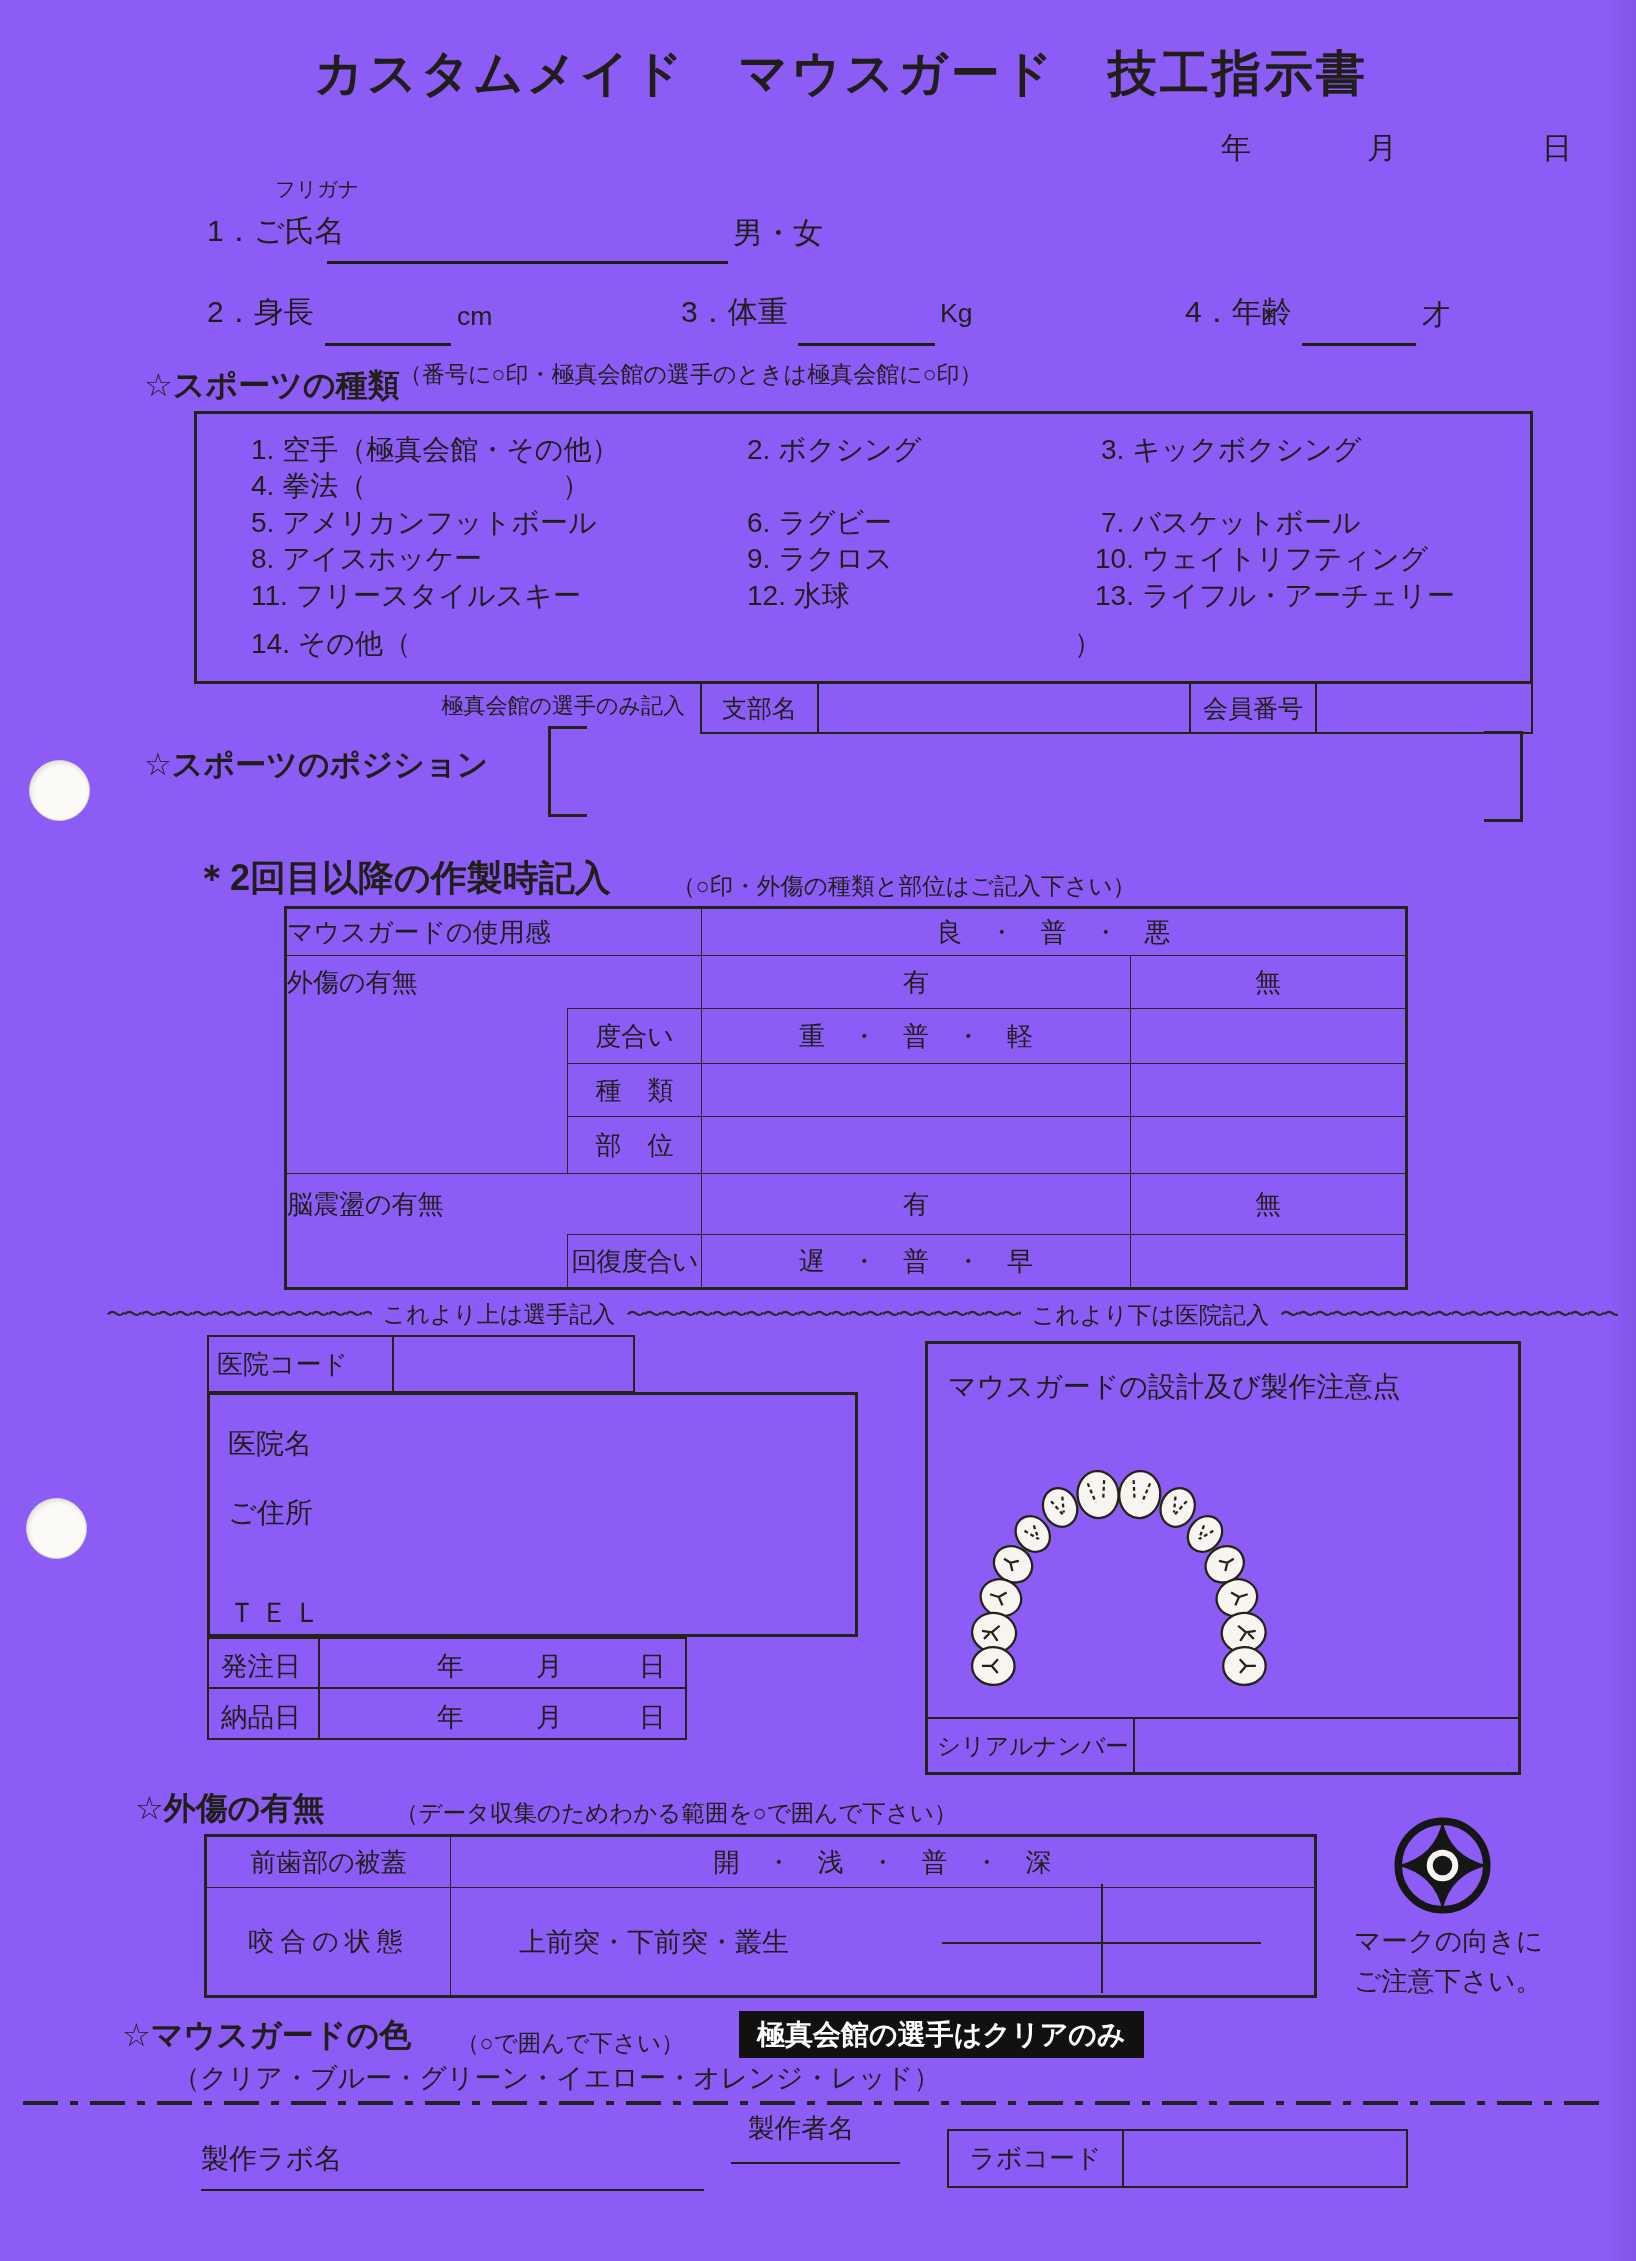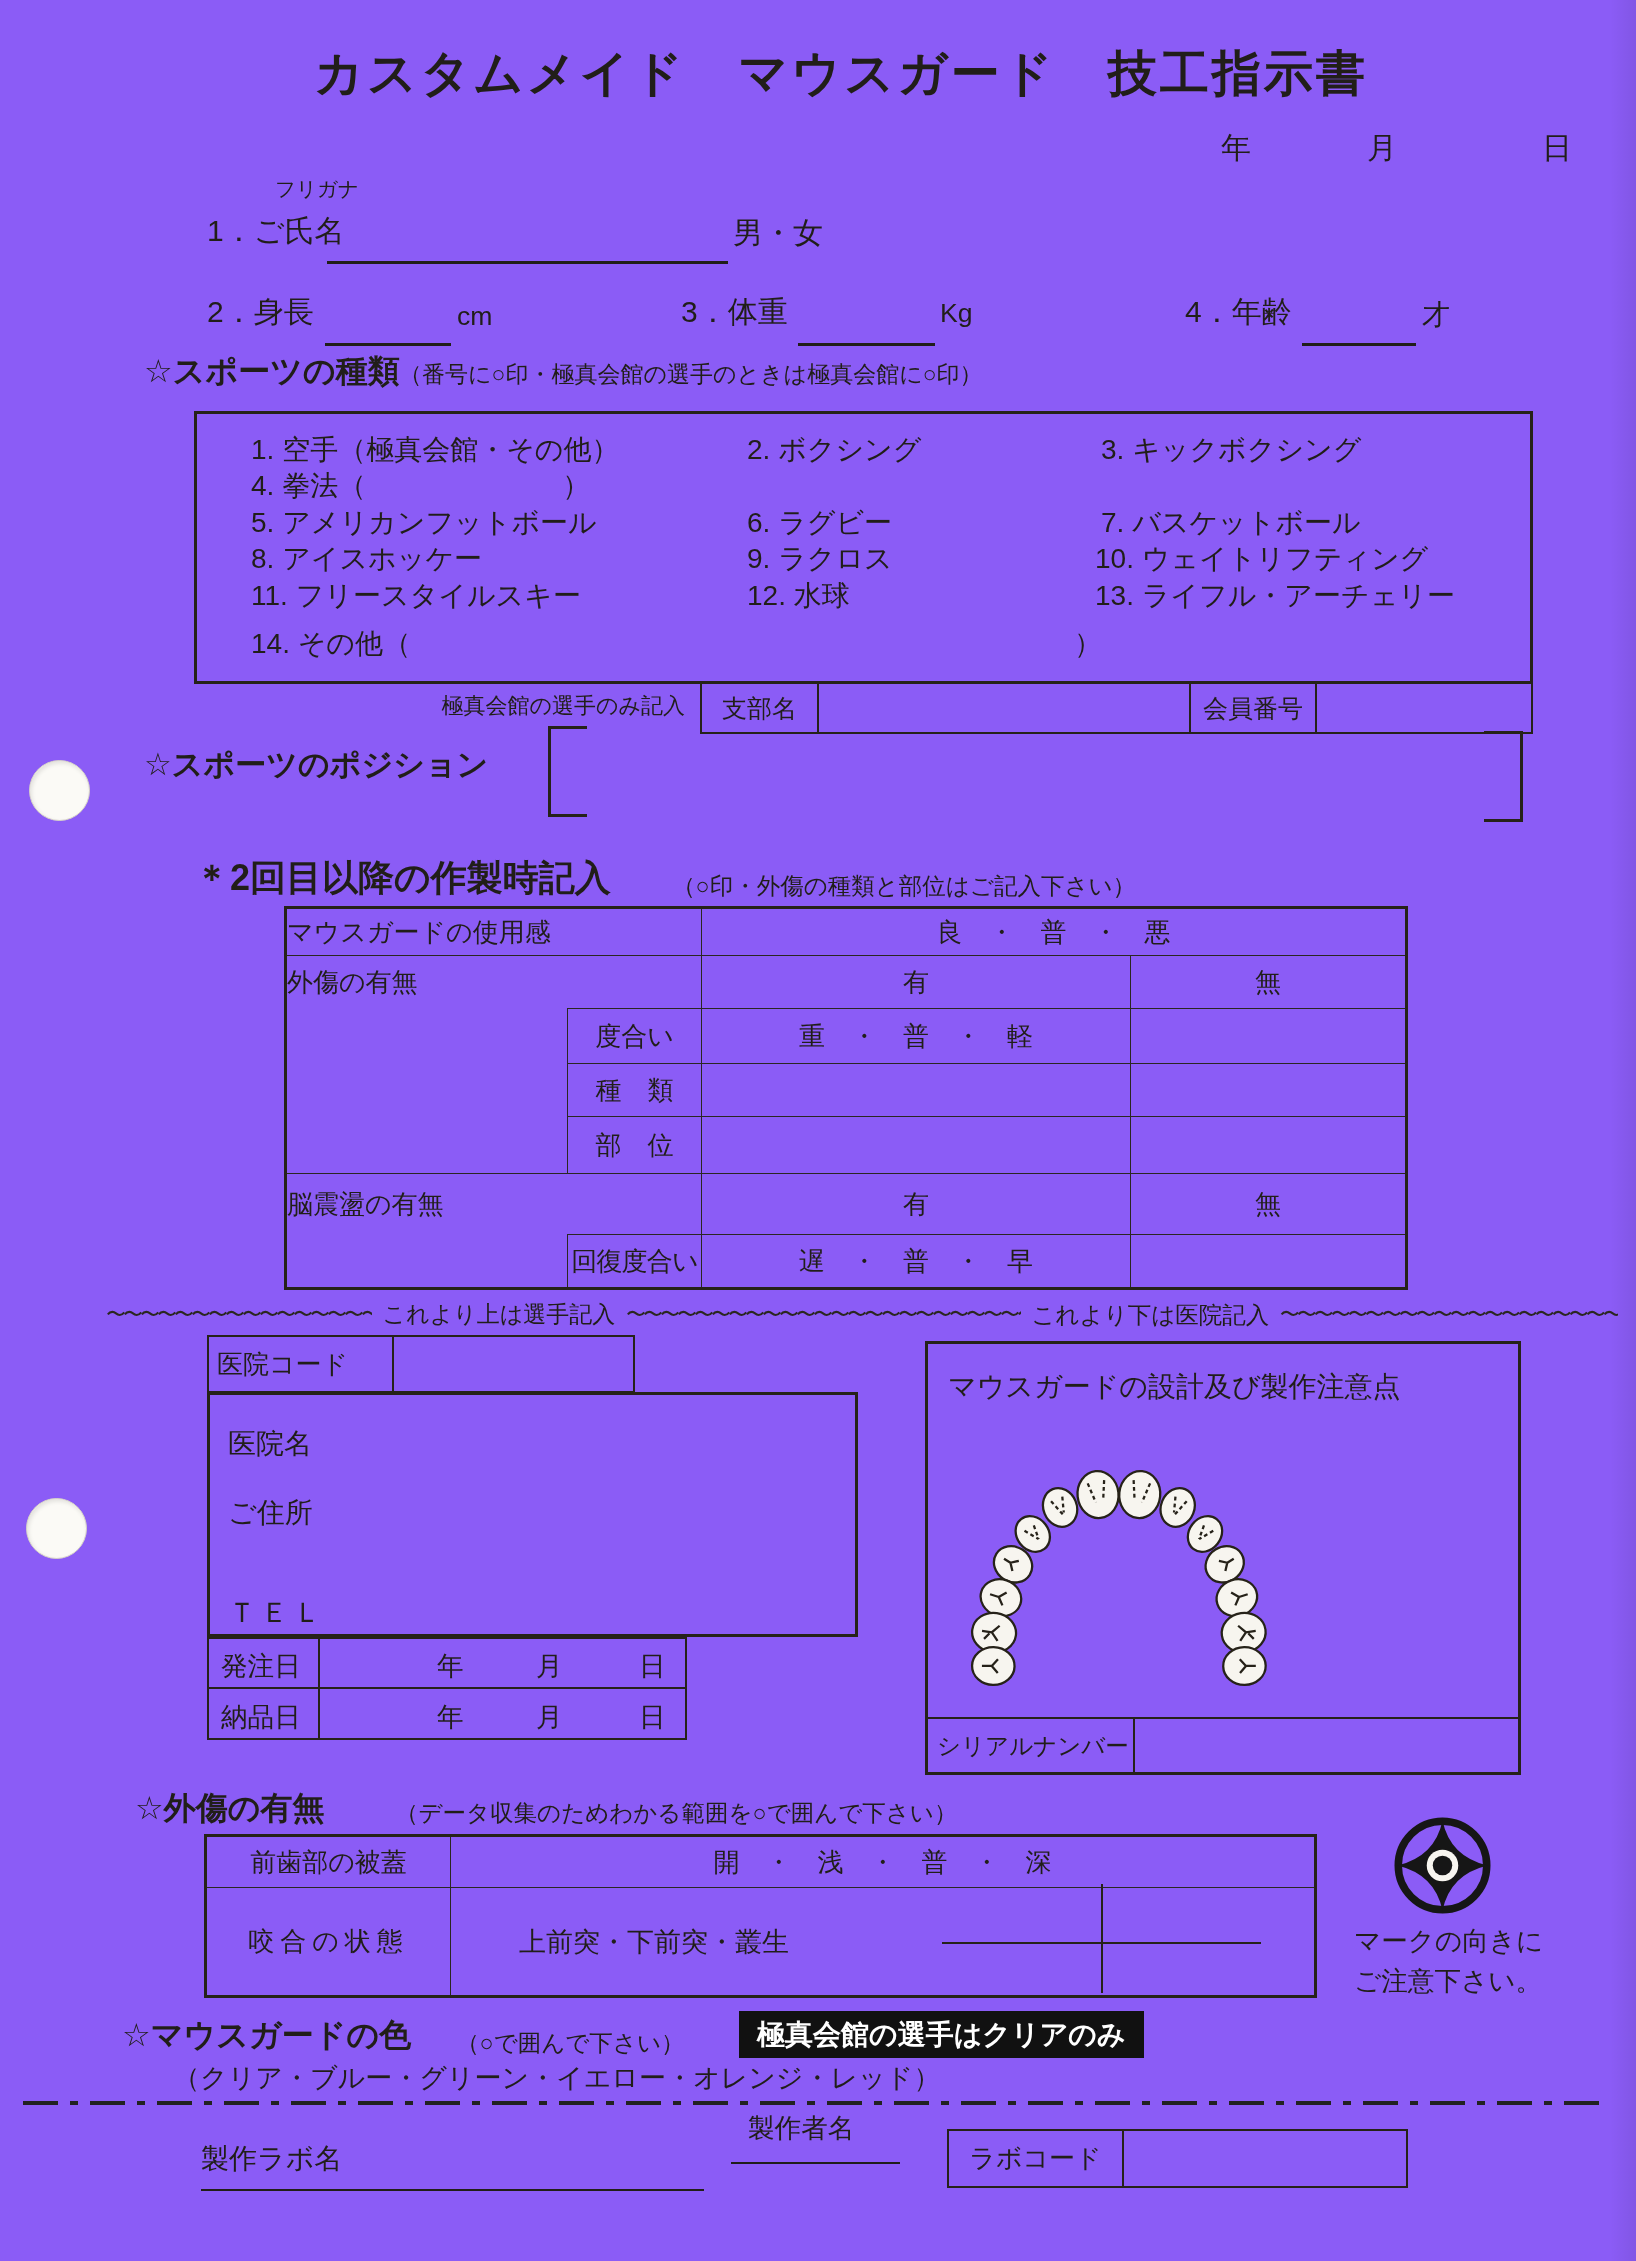--- a/index.html
+++ b/index.html
@@ -74,21 +74,21 @@
   <div class="abs body-t" style="left:457px; top:301px; font-size:26.6px;">cm</div>
 
   <div class="abs body-t" style="left:681px; top:292px; font-size:30px;">3．体重</div>
   <div class="abs uline" style="left:798px; top:343px; width:137px;"></div>
   <div class="abs body-t" style="left:940px; top:298px; font-size:26.6px;">Kg</div>
 
   <div class="abs body-t" style="left:1185px; top:292px; font-size:30px;">4．年齢</div>
   <div class="abs uline" style="left:1302px; top:343px; width:114px;"></div>
   <div class="abs body-t" style="left:1422px; top:296px; font-size:28px;">才</div>
 
-  <div class="abs h-star" style="left:144px; top:350px;">☆スポーツの種類</div>
+  <div class="abs h-star" style="left:144px; top:364px;">☆スポーツの種類</div>
   <div class="abs note" style="left:399px; top:359px;">（番号に○印・極真会館の選手のときは極真会館に○印）</div>
 
   <div class="abs box" style="left:194px; top:411px; width:1339px; height:273px;">
     <span class="abs body-t" style="left:54px;  top:16.7px;">1. 空手（極真会館・その他）</span>
     <span class="abs body-t" style="left:550px; top:16.7px;">2. ボクシング</span>
     <span class="abs body-t" style="left:904px;top:16.7px;">3. キックボクシング</span>
     <span class="abs body-t" style="left:54px;  top:53px;">4. 拳法（　　　　　　　）</span>
     <span class="abs body-t" style="left:54px;  top:90px;">5. アメリカンフットボール</span>
     <span class="abs body-t" style="left:550px; top:90px;">6. ラグビー</span>
     <span class="abs body-t" style="left:904px;top:90px;">7. バスケットボール</span>

